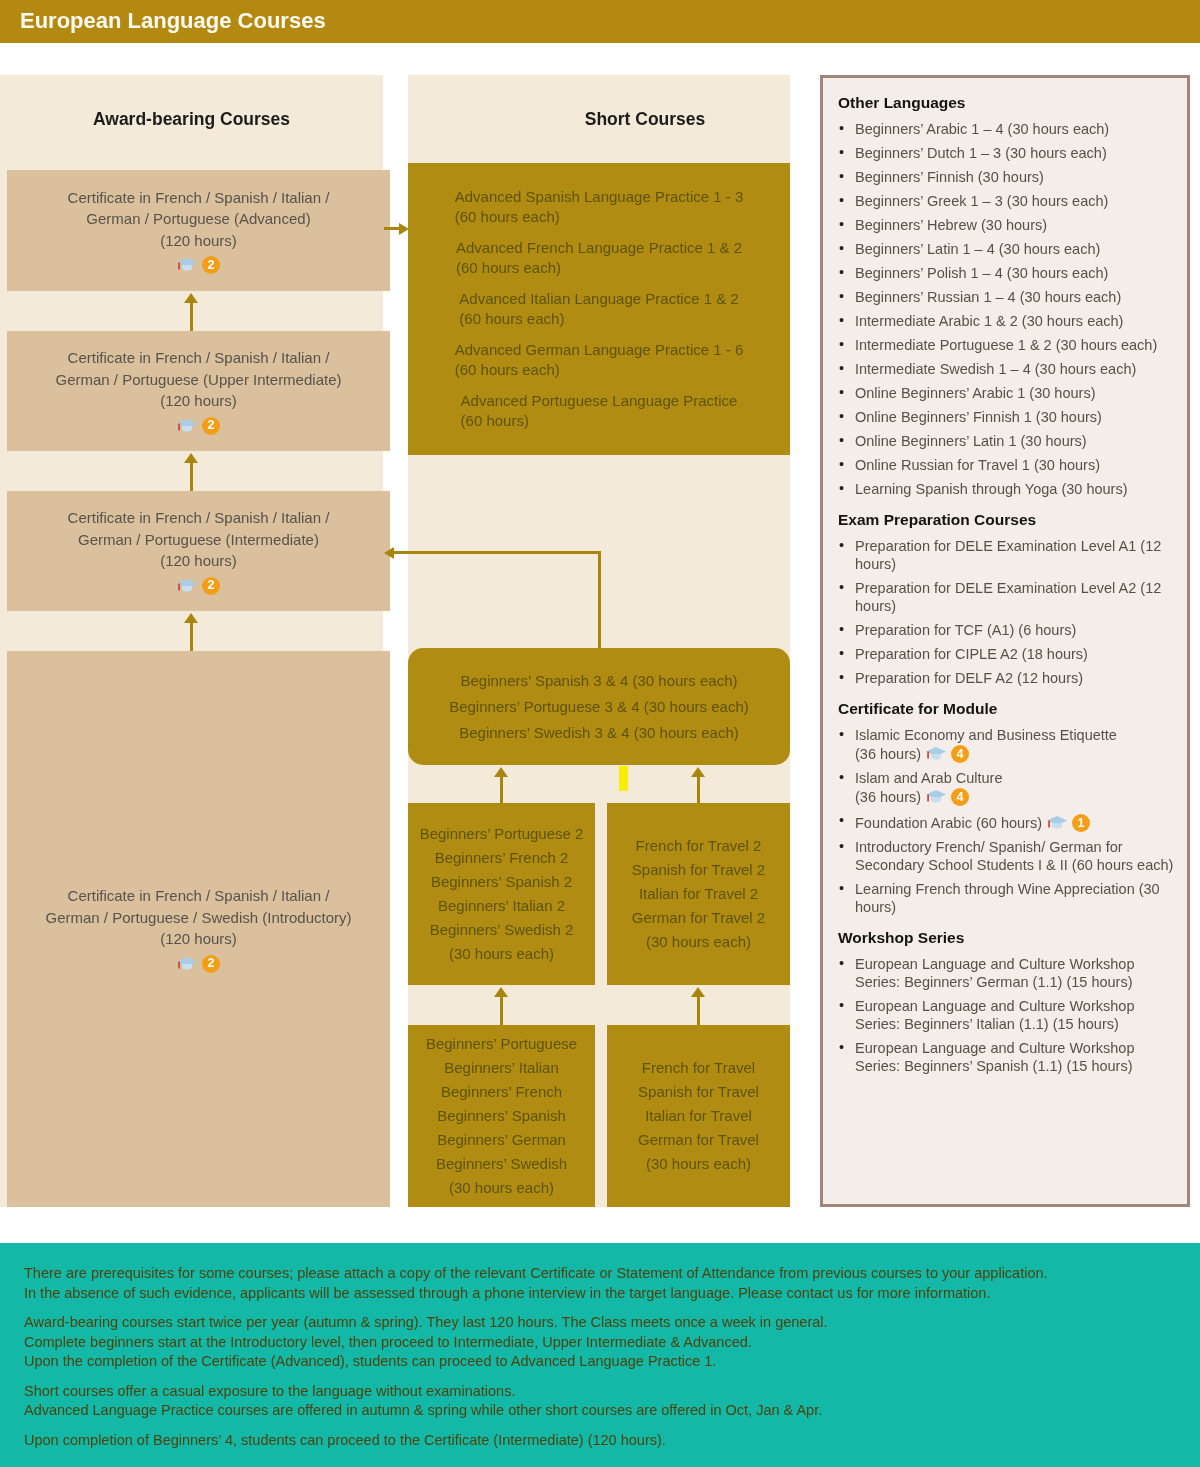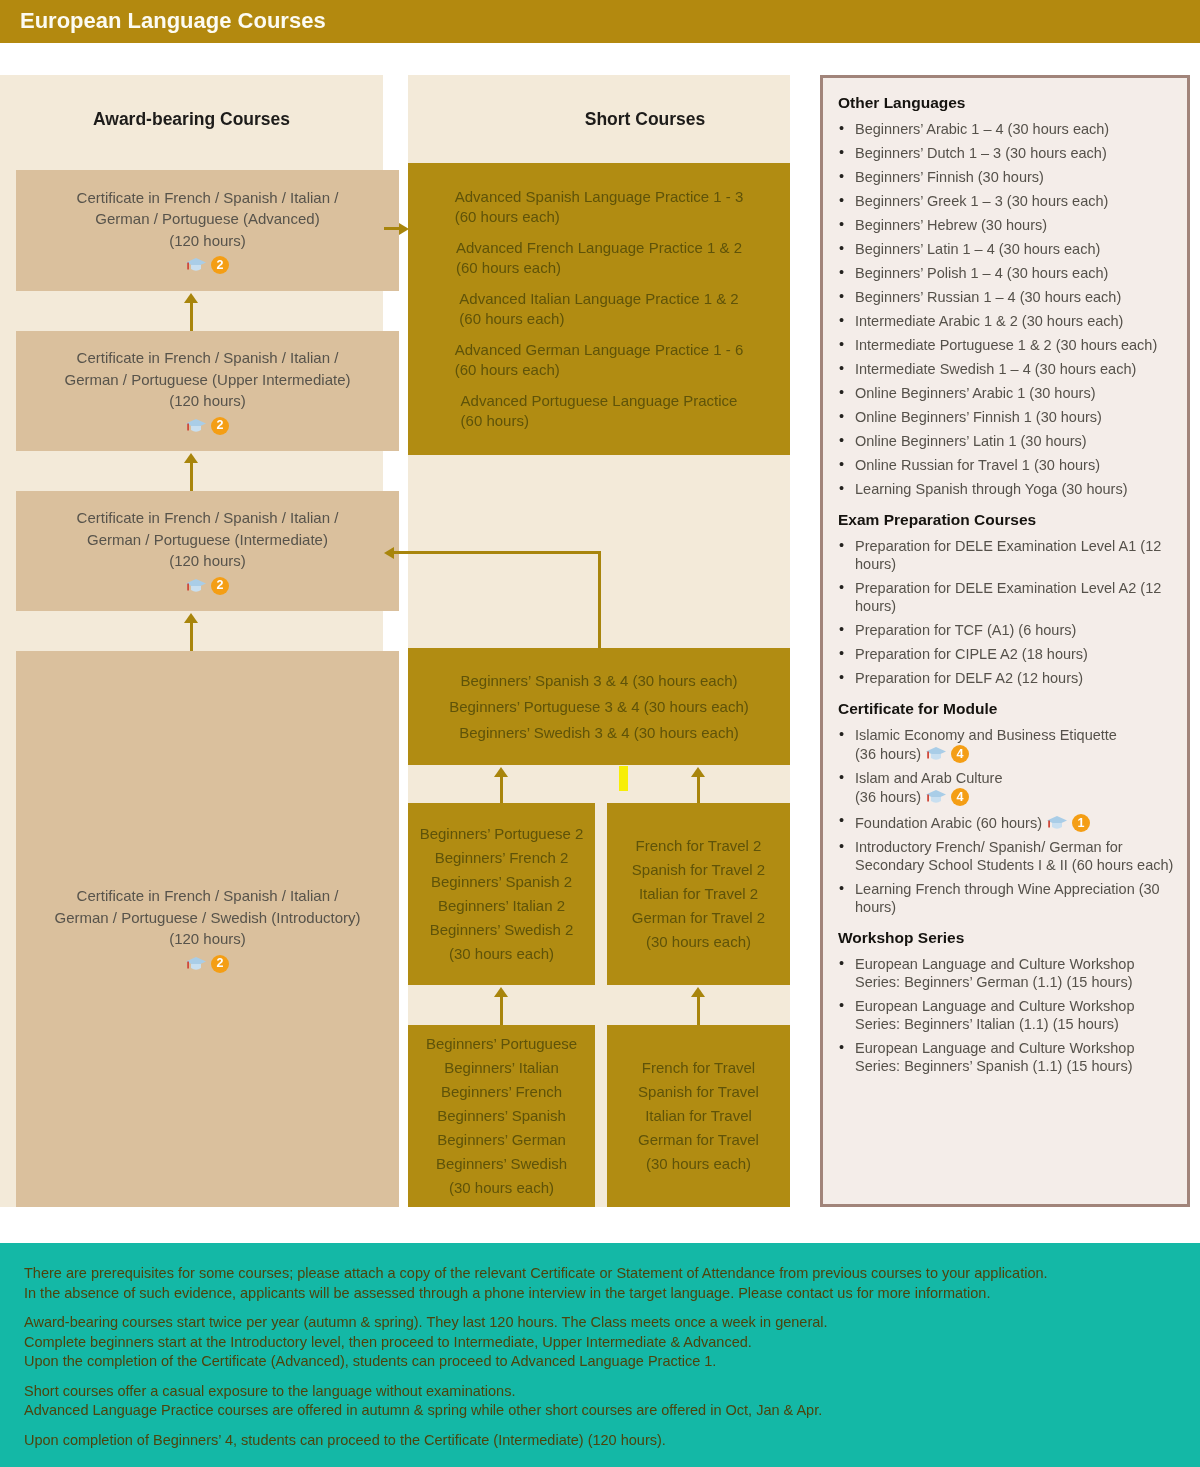--- a/index.html
+++ b/index.html
@@ -12,21 +12,21 @@
 
   
   .colbg{position:absolute;top:75px;height:1132px;background:#f3ead9;}
   .left-bg{left:0;width:383px;}
   .mid-bg{left:408px;width:382px;}
 
   .colheader{position:absolute;top:75px;height:88px;display:flex;align-items:center;justify-content:center;
              font-size:17.5px;font-weight:bold;color:#1d1c1a;}
 
   
-  .tanbox{position:absolute;left:16px;width:383px;background:#dac09d;display:flex;flex-direction:column;
+  .tanbox{position:absolute;left:7px;width:383px;background:#dac09d;display:flex;flex-direction:column;
           align-items:center;justify-content:center;text-align:center;color:#57534b;
           font-size:15px;line-height:21.5px;}
 
   
   .goldbox{position:absolute;background:#b18c12;color:#5f5309;text-align:left;display:flex;
            flex-direction:column;align-items:center;justify-content:center;font-size:15px;line-height:21px;}
   .goldbox .crs{margin:5.5px 0;}
   .goldbox .crs div{line-height:20px;}
   .b34 div{line-height:26px;}
   .smallbox div{line-height:24px;}
@@ -184,21 +184,21 @@
     <div class="crs">
       <div>Advanced German Language Practice 1 - 6</div>
       <div>(60 hours each)</div>
     </div>
     <div class="crs">
       <div>Advanced Portuguese Language Practice</div>
       <div>(60 hours)</div>
     </div>
   </div>
 
-  <div class="goldbox b34" style="left:408px;top:648px;width:382px;height:117px;">
+  <div class="goldbox b34" style="left:408px;top:648px;width:382px;height:117px;border-radius:15px;">
     <div>Beginners’ Spanish 3 &amp; 4 (30 hours each)</div>
     <div>Beginners’ Portuguese 3 &amp; 4 (30 hours each)</div>
     <div>Beginners’ Swedish 3 &amp; 4 (30 hours each)</div>
   </div>
 
   <div>
     <div class="tri-up" style="left:494px;top:767px;"></div>
       <div class="shaft" style="left:500px;top:776px;width:2.5px;height:27px;"></div>
   </div>
   <div>

